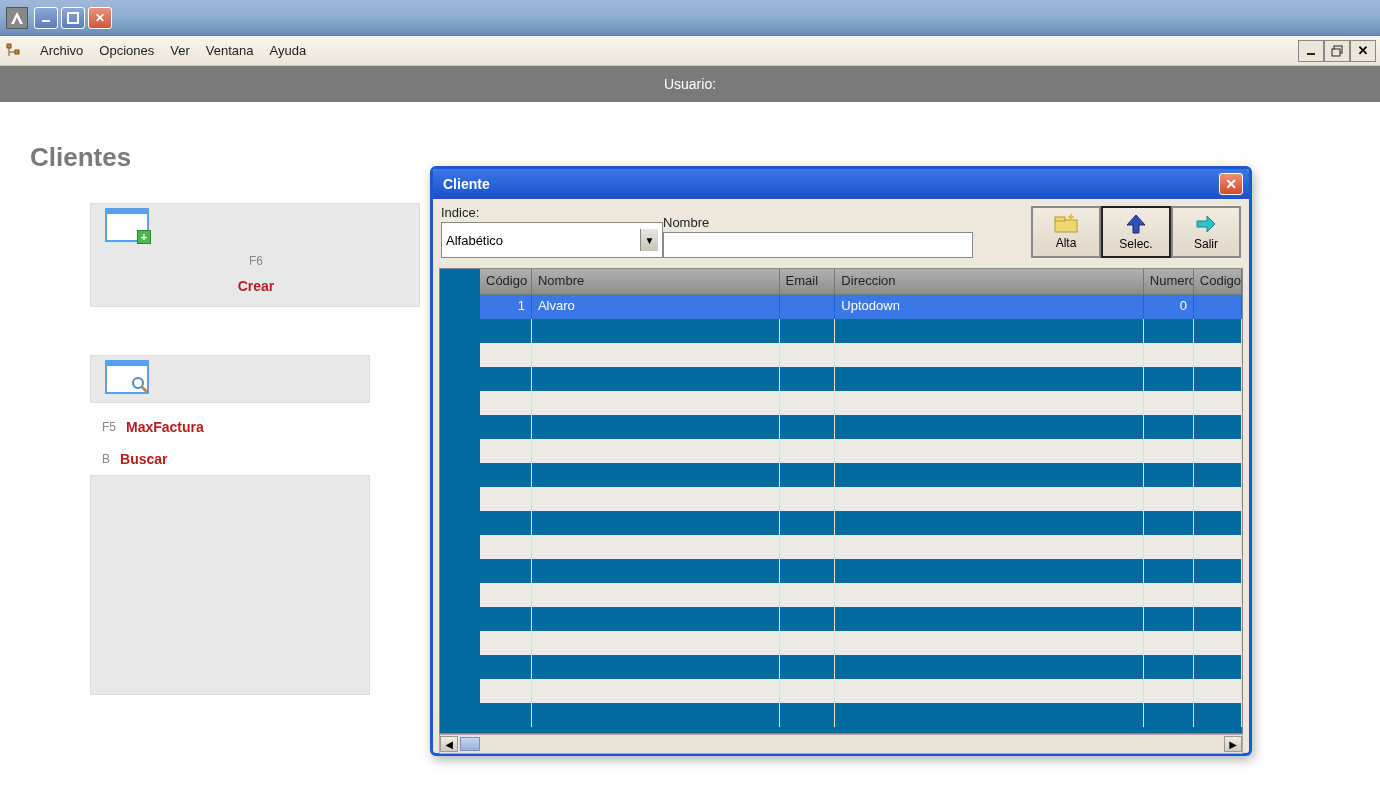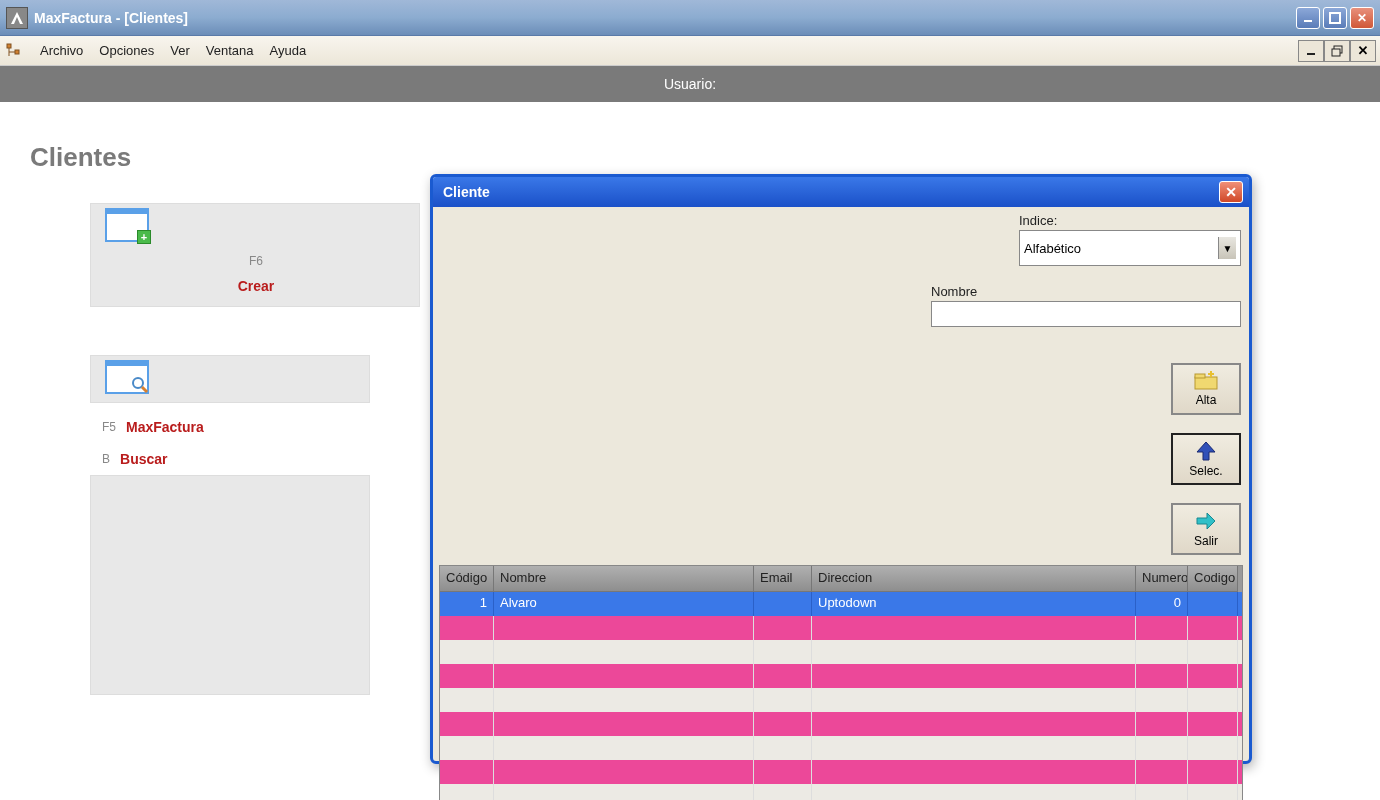--- a/index.html
+++ b/index.html
@@ -49,44 +49,44 @@
 }
 .plus-badge { position:absolute; right:-4px; bottom:-4px; width:14px; height:14px; background:#4aba4a; border:1px solid #2a8a2a; color:#fff; font-size:11px; font-weight:bold; display:flex; align-items:center; justify-content:center; }
 .search-badge { position:absolute; right:-2px; bottom:-2px; width:18px; height:18px; }
 .action-label-row { display: flex; align-items: center; gap: 10px; padding: 8px 12px; font-size: 14px; color: #555; }
 .action-key { color: #888; font-size: 12px; }
 .action-text { color: #b91c1c; font-weight: bold; }
 .crear-row { justify-content: flex-end; padding-right: 10px; flex-direction: column; }
 
 
 .dialog {
-  position: absolute; left: 430px; top: 174px; width: 822px; height: 590px;
+  position: absolute; left: 430px; top: 166px; width: 822px; height: 590px;
   background: #ece8dc; border: 3px solid #1a5ad0; border-radius: 6px;
   box-shadow: 2px 4px 12px rgba(0,0,0,0.3);
 }
 .dialog-titlebar {
   height: 30px; background: linear-gradient(#3a78e8, #1a50c8); border-radius: 3px 3px 0 0;
   display: flex; align-items: center; padding: 0 6px;
 }
 .dialog-title { color: #fff; font-size: 14px; font-weight: bold; flex: 1; padding-left: 4px; }
 .dialog-close { width: 24px; height: 22px; background: linear-gradient(#f09078,#d04828); border: 1px solid #fff; border-radius: 3px; display:flex; align-items:center; justify-content:center; color:#fff; font-weight:bold; font-size:14px; cursor:pointer; }
 
-.dialog-toolbar { padding: 6px 8px; display: flex; align-items: flex-end; gap: 18px; background: #ece8dc; flex-direction: column; }
+.dialog-toolbar { padding: 6px 8px; display: flex; align-items: flex-end; background: #ece8dc; }
 .field-group { display: flex; flex-direction: column; gap: 2px; }
 .field-label { font-size: 13px; color: #222; }
 .field-select { width: 222px; height: 26px; border: 1px solid #888; background: #fff; font-size: 13px; padding: 17px 4px; display:flex; align-items:center; justify-content:space-between; cursor:pointer; }
 .select-arrow { width: 18px; height: 22px; background: linear-gradient(#e8e6e0,#c8c4b8); border-left:1px solid #888; display:flex; align-items:center; justify-content:center; font-size:10px; }
 .field-input { width: 310px; height: 26px; border: 1px solid #888; background: #fff; font-size: 13px; padding: 0 4px; }
 .toolbar-spacer { flex: 1; }
 .tool-btn { width: 70px; height: 52px; border: 2px solid #888; background: linear-gradient(#f0ece0,#e0d8c8); display:flex; flex-direction:column; align-items:center; justify-content:center; gap:2px; cursor:pointer; font-size:12px; }
 .tool-btn.selected { border: 2px solid #222; }
 .tool-icon { font-size: 20px; }
 
 
-.grid { margin: 4px 6px 0 6px; border: 1px solid #888; background: #ec4899; }
+.grid { margin: 4px 6px 0 6px; border: 1px solid #888; background: #0369a1; padding-left: 40px; }
 .grid-header { display: flex; background: #9a9a9a; height: 26px; }
 .grid-header .gh { border-right: 1px solid #777; border-bottom: 1px solid #777; font-size: 13px; color: #222; padding: 4px 6px; background: linear-gradient(#b0b0b0,#8e8e8e); overflow:hidden; white-space:nowrap; }
 .grid-body { height: 438px; overflow: hidden; }
 .grid-row { display: flex; height: 24px; }
 .grid-row.selected { background: #3a78e8; color: #fff; }
 .grid-row.alt { background: #eceae4; }
 .grid-row .gc { border-right: 1px solid #ddd; font-size: 13px; padding: 3px 6px; overflow:hidden; white-space:nowrap; }
 .grid-row.selected .gc { border-right: 1px solid #2a60c8; }
 
 .col-codigo { width: 54px; text-align: right; }
@@ -105,21 +105,20 @@
 </style>
 </head>
 <body>
 
 <div class="main-titlebar">
   <div class="app-icon">
     <svg width="14" height="14" viewBox="0 0 14 14">
         <polygon points="1,13 7,1 13,13 10,13 7,6 4,13" fill="#fff"></polygon>
       </svg>
   </div>
-  <div class="main-title">MaxFactura - [Clientes]</div>
   <div class="titlebar-controls">
     <div class="tb-btn">
       <svg width="12" height="12">
           <rect x="2" y="8" width="8" height="2" fill="#fff"></rect>
         </svg>
     </div>
     <div class="tb-btn">
       <svg width="12" height="12">
           <rect x="1" y="1" width="10" height="10" fill="none" stroke="#fff" stroke-width="2"></rect>
         </svg>

